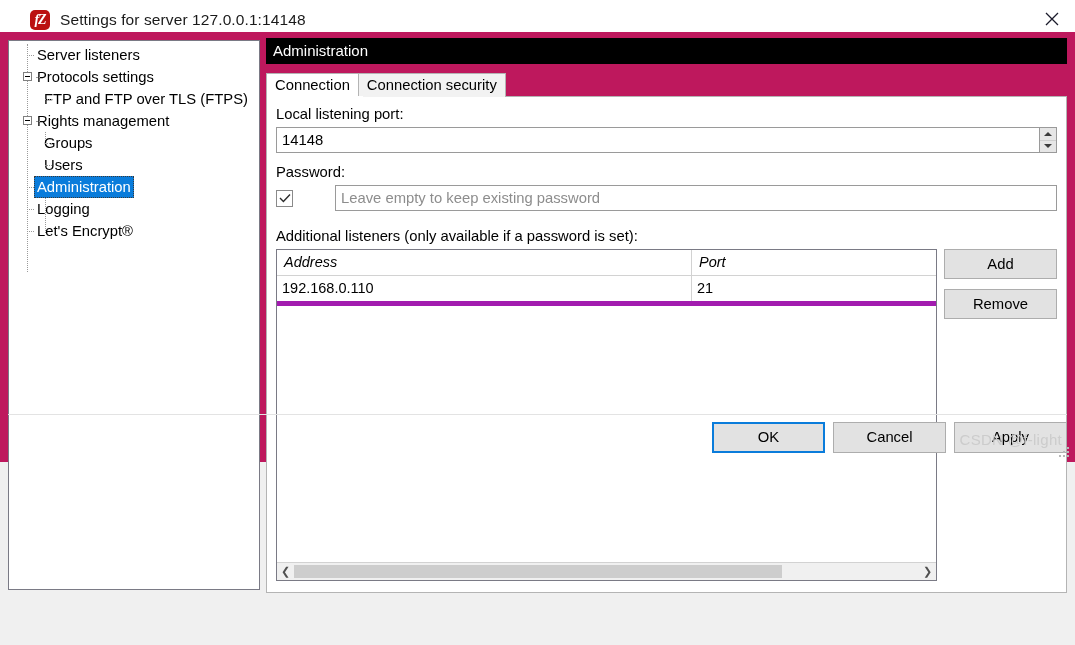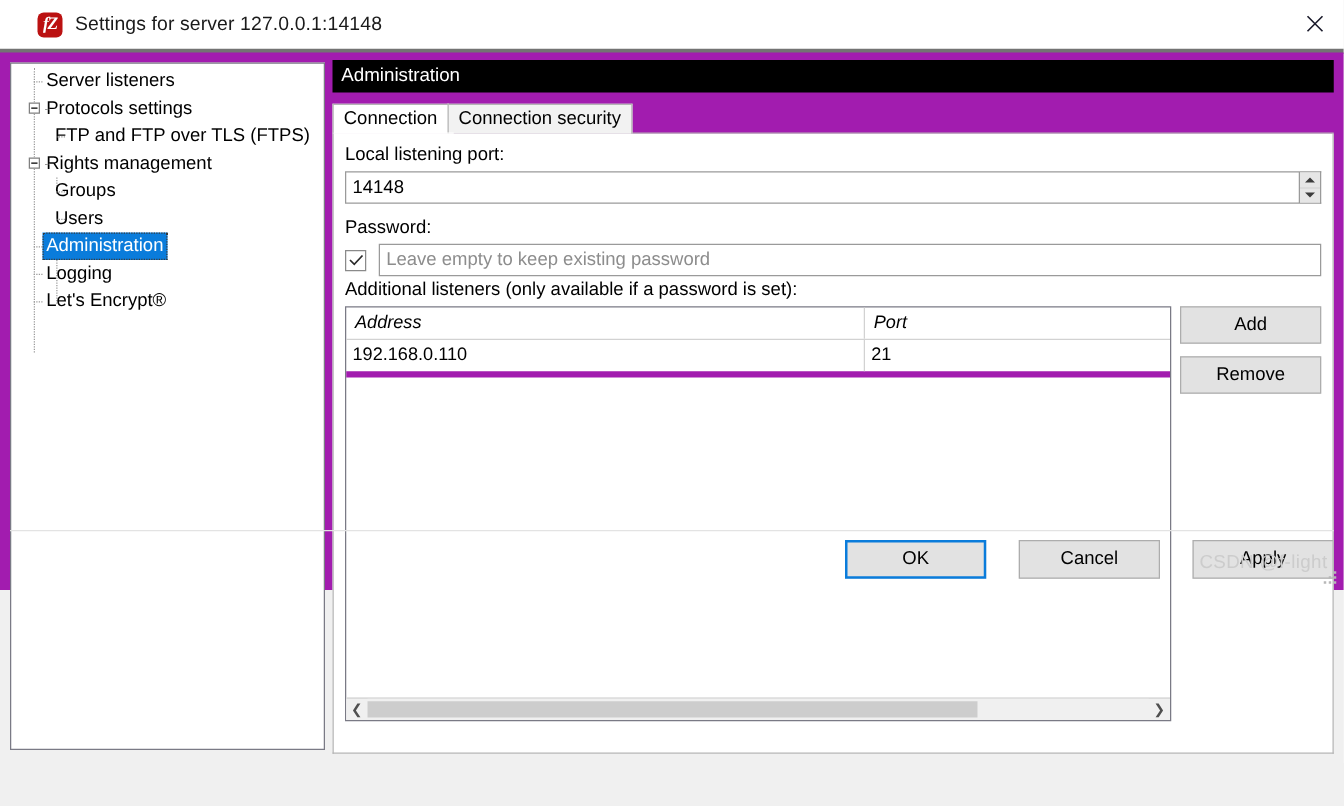--- a/index.html
+++ b/index.html
@@ -68,24 +68,24 @@
     display: flex;
     align-items: center;
     justify-content: center;
     cursor: default;
   }
   .close-btn svg { display: block; }
 
   
   .dialog-body {
     position: absolute;
-    left: 0; top: 42px;
+    left: 0; top: 32px;
     width: 1075px;
     height: 430px;
-    background: #a21caf;
+    background: #be185d;
   }
 
   
   .tree-panel {
     position: absolute;
     left: 8px;
     top: 8px;
     width: 252px;
     height: 550px;
     background: #ffffff;
@@ -259,21 +259,22 @@
   .arrow-dn {
     width: 0; height: 0;
     border-left: 4px solid transparent;
     border-right: 4px solid transparent;
     border-top: 4px solid #3b3b3b;
   }
 
   .pw-row {
     display: flex;
     align-items: center;
-    margin-bottom: 3px;
+    margin-bottom: 17px;
+    gap: 32px;
   }
   .checkbox {
     width: 17px;
     height: 17px;
     border: 1px solid #8a8a8a;
     background: #ffffff;
     box-sizing: border-box;
     margin-right: 10px;
     flex: 0 0 auto;
     display: flex;
@@ -416,21 +417,21 @@
     position: absolute;
     right: 8px;
     top: 8px;
     display: flex;
   }
   .footer-btns .btn {
     width: 113px;
     height: 31px;
     line-height: 29px;
   }
-  .footer-btns .btn + .btn { margin-left: 26px; }
+  .footer-btns .btn + .btn { margin-left: 8px; }
   .btn.default {
     border: 2px solid #0a7cdb;
     background: #e2e2e2;
     line-height: 27px;
   }
 
   .grip {
     position: absolute;
     right: 4px;
     bottom: 3px;

